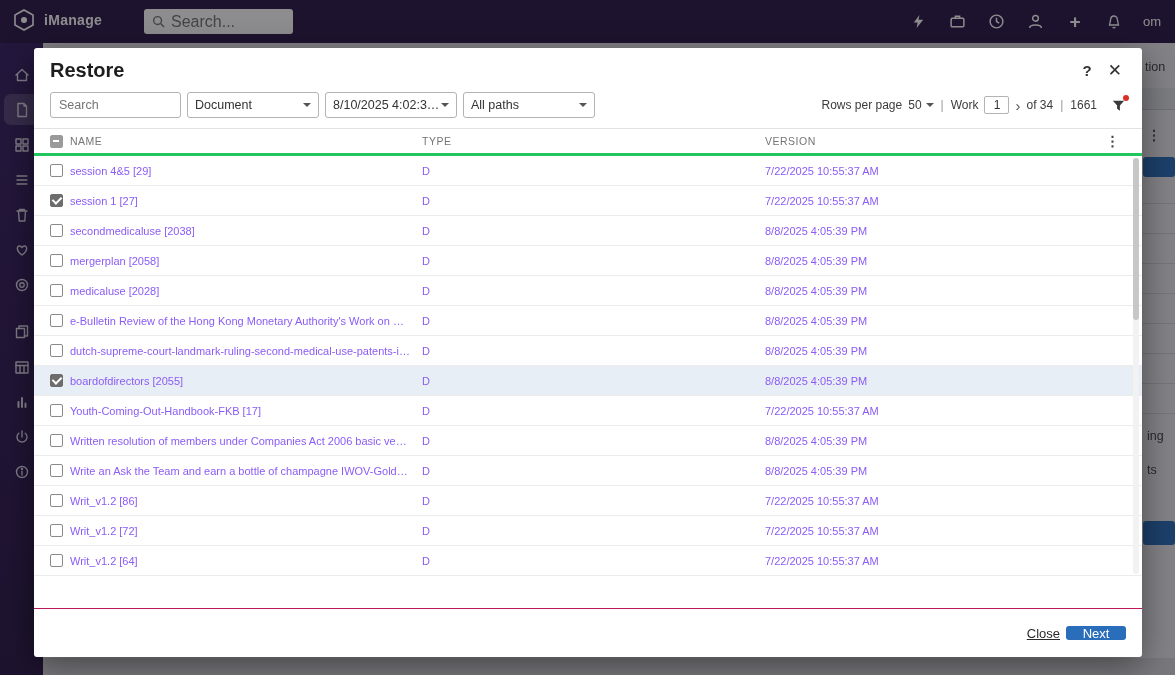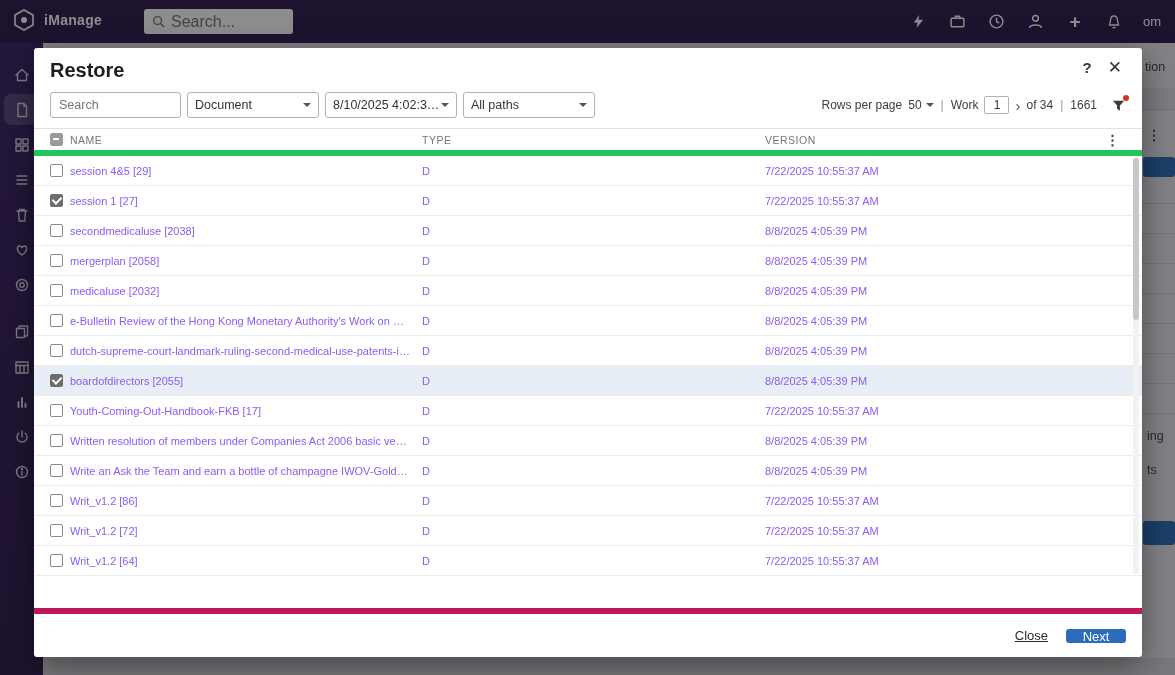--- a/index.html
+++ b/index.html
@@ -34,21 +34,21 @@
   .frag-dots { position:absolute; font-size:14px; color:#555; font-weight:bold; }
   .frag-blue { position:absolute; background:var(--accent,#2A6EBB); border-radius:3px; }
   .frag-line { position:absolute; height:1px; background:#d3d3d8; left:1057px; width:75px; }
 
   
   .dim { position:absolute; inset:0; background:rgba(12,12,18,.47); z-index:5; }
 
   
   .modal { position:absolute; left:34px; top:48px; width:1108px; height:609px; background:#fff;
     border-radius:3px; box-shadow:0 8px 34px rgba(0,0,0,.45); z-index:10; display:flex; flex-direction:column; }
-  .m-head { display:flex; justify-content:space-between; align-items:flex-start; padding:11px 20px 4px 16px; }
+  .m-head { display:flex; justify-content:space-between; align-items:center; padding:11px 20px 4px 16px; }
   .m-head h1 { font-size:20px; font-weight:bold; color:#1d1d1d; }
   .m-head-icons { display:flex; align-items:center; gap:16px; }
   .qmark { font-size:15px; font-weight:bold; color:#333; cursor:pointer; }
   .xmark { font-size:17px; color:#333; cursor:pointer; line-height:1; }
 
   .m-filters { display:flex; align-items:center; padding:6px 16px 10px 16px; gap:6px; }
   .f-search input { width:131px; height:26px; border:1px solid #b3b3b3; border-radius:3px;
     padding:0 8px; font-size:12.5px; color:#333; outline:none; }
   .dd { width:132px; height:26px; border:1px solid #b3b3b3; border-radius:3px; background:#fff;
     display:flex; align-items:center; justify-content:space-between; padding:0 7px; font-size:12.5px;
@@ -61,21 +61,21 @@
   .rpp b { font-weight:normal; }
   .sep { color:#9a9a9a; margin:0 1px; }
   .pg { width:25px; height:18px; border:1px solid #b3b3b3; border-radius:2px; text-align:center;
     font-size:12px; color:#333; outline:none; }
   .chev { font-size:15px; color:#555; cursor:pointer; line-height:1; }
   .funnel { position:relative; margin-left:8px; cursor:pointer; display:flex; }
   .funnel .dot { position:absolute; right:-3px; top:-3px; width:6px; height:6px; border-radius:50%;
     background:var(--alert,#D93025); }
 
   .t-head { display:flex; align-items:center; height:28px; border-top:1px solid #e2e2e2;
-    border-bottom:6px solid #22c55e; padding:0 16px; font-size:10.5px; color:#757575;
+    border-bottom:3px solid #22c55e; padding:0 16px; font-size:10.5px; color:#757575;
     letter-spacing:.5px; position:relative; }
   .cbcol { width:20px; flex:none; display:flex; align-items:center; }
   .c-name { width:352px; flex:none; cursor:pointer; }
   .c-type { width:343px; flex:none; cursor:pointer; }
   .c-ver  { flex:1; cursor:pointer; }
   .dots { position:absolute; right:22px; font-size:14px; color:#444; font-weight:bold; cursor:pointer; }
 
   .cb { position:relative; width:13px; height:13px; border:1.5px solid #8a8a8a; border-radius:2px;
     background:#fff; cursor:pointer; flex:none; }
   .cb.checked { background:#6d6d6d; border-color:#6d6d6d; }
@@ -87,22 +87,22 @@
   .t-body { position:relative; flex:1; overflow:hidden; }
   .t-row { display:flex; align-items:center; height:30px; padding:0 16px;
     border-bottom:1px solid #ececec; font-size:11px; color:#8b5cf6; cursor:pointer; }
   .t-row.selected { background:var(--selrow,#E8EEF5); }
   .cell-name { width:352px; flex:none; white-space:nowrap; overflow:hidden; text-overflow:ellipsis; padding-right:12px; }
   .cell-type { width:343px; flex:none; }
   .cell-version { flex:1; }
   .sbar { position:absolute; right:3px; top:2px; width:6px; height:416px; background:#f2f2f2; border-radius:3px; }
   .sthumb { width:6px; height:162px; background:#c7c7c7; border-radius:3px; }
 
-  .m-foot { border-top:6px solid #be185d; height:49px; display:flex; align-items:center;
-    justify-content:flex-end; gap:18px; padding:0 16px; }
+  .m-foot { border-top:1px solid #be185d; height:49px; display:flex; align-items:center;
+    justify-content:flex-end; gap:6px; padding:0 16px; }
   .close-link { font-size:13px; color:#2b2b2b; text-decoration:underline; cursor:pointer; }
   .next-btn { width:60px; height:14px; background:var(--accent,#2A6EBB); color:#fff; border:none;
     border-radius:3px; font-size:13px; cursor:pointer; font-family:"Liberation Sans",sans-serif; }
 </style>
 </head>
 <body>
 
 <div class="stage">
 
   <div class="app">
@@ -343,21 +343,21 @@
             <span class="cb"></span>
           </span>
     <span class="cell cell-name">mergerplan [2058]</span>
     <span class="cell cell-type">D</span>
     <span class="cell cell-version">8/8/2025 4:05:39 PM</span>
   </div>
         <div class="t-row">
     <span class="cbcol">
             <span class="cb"></span>
           </span>
-    <span class="cell cell-name">medicaluse [2032]</span>
+    <span class="cell cell-name">medicaluse [2028]</span>
     <span class="cell cell-type">D</span>
     <span class="cell cell-version">8/8/2025 4:05:39 PM</span>
   </div>
         <div class="t-row">
     <span class="cbcol">
             <span class="cb"></span>
           </span>
     <span class="cell cell-name">e-Bulletin Review of the Hong Kong Monetary Authority's Work on Banking S...</span>
     <span class="cell cell-type">D</span>
     <span class="cell cell-version">8/8/2025 4:05:39 PM</span>

